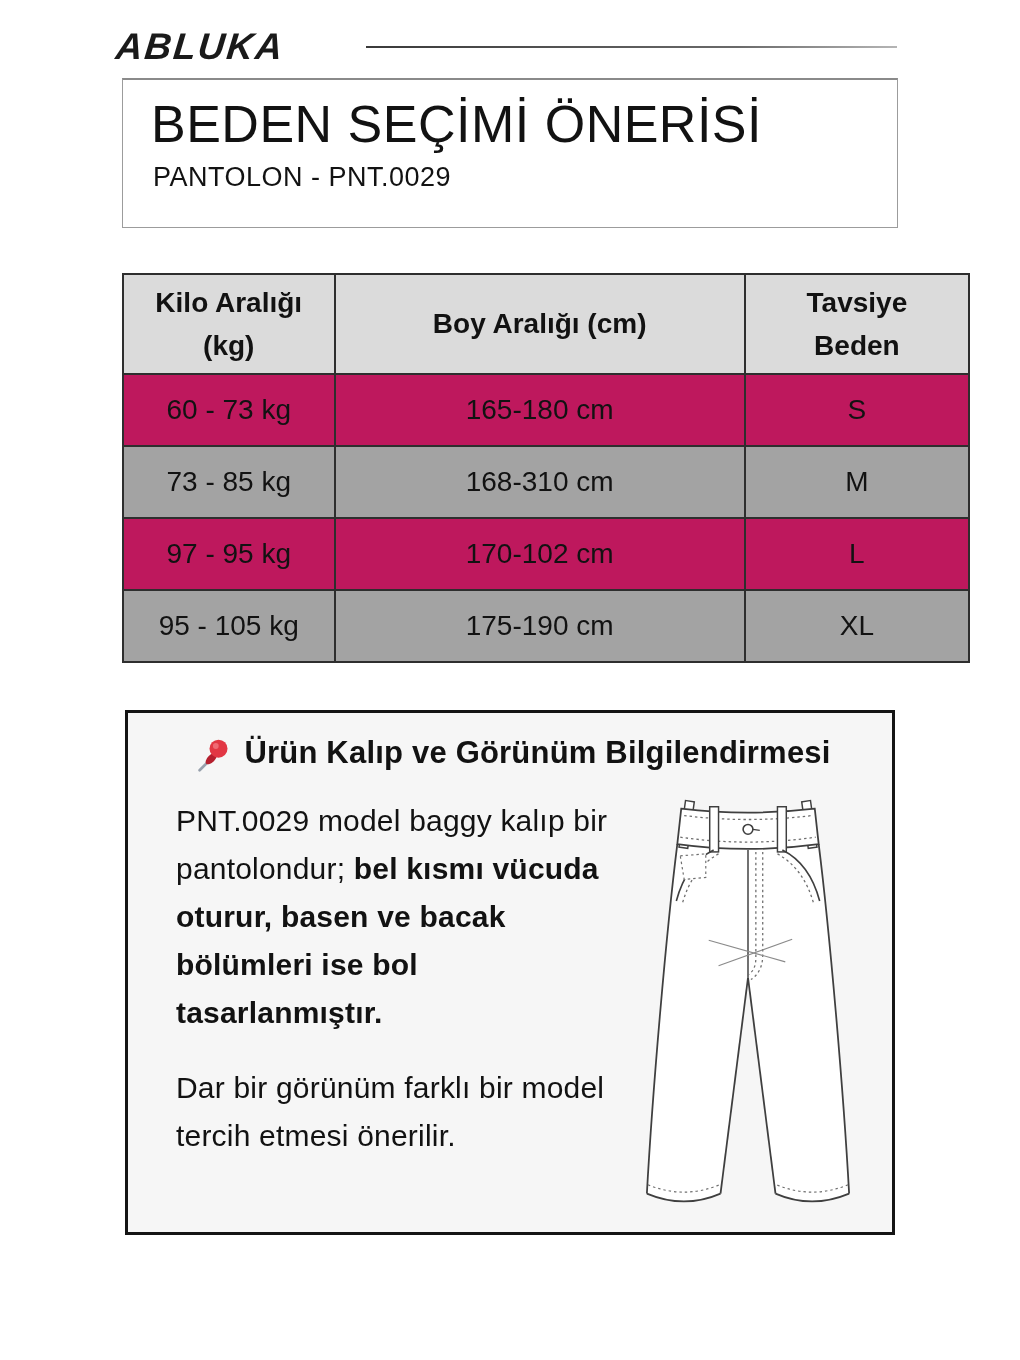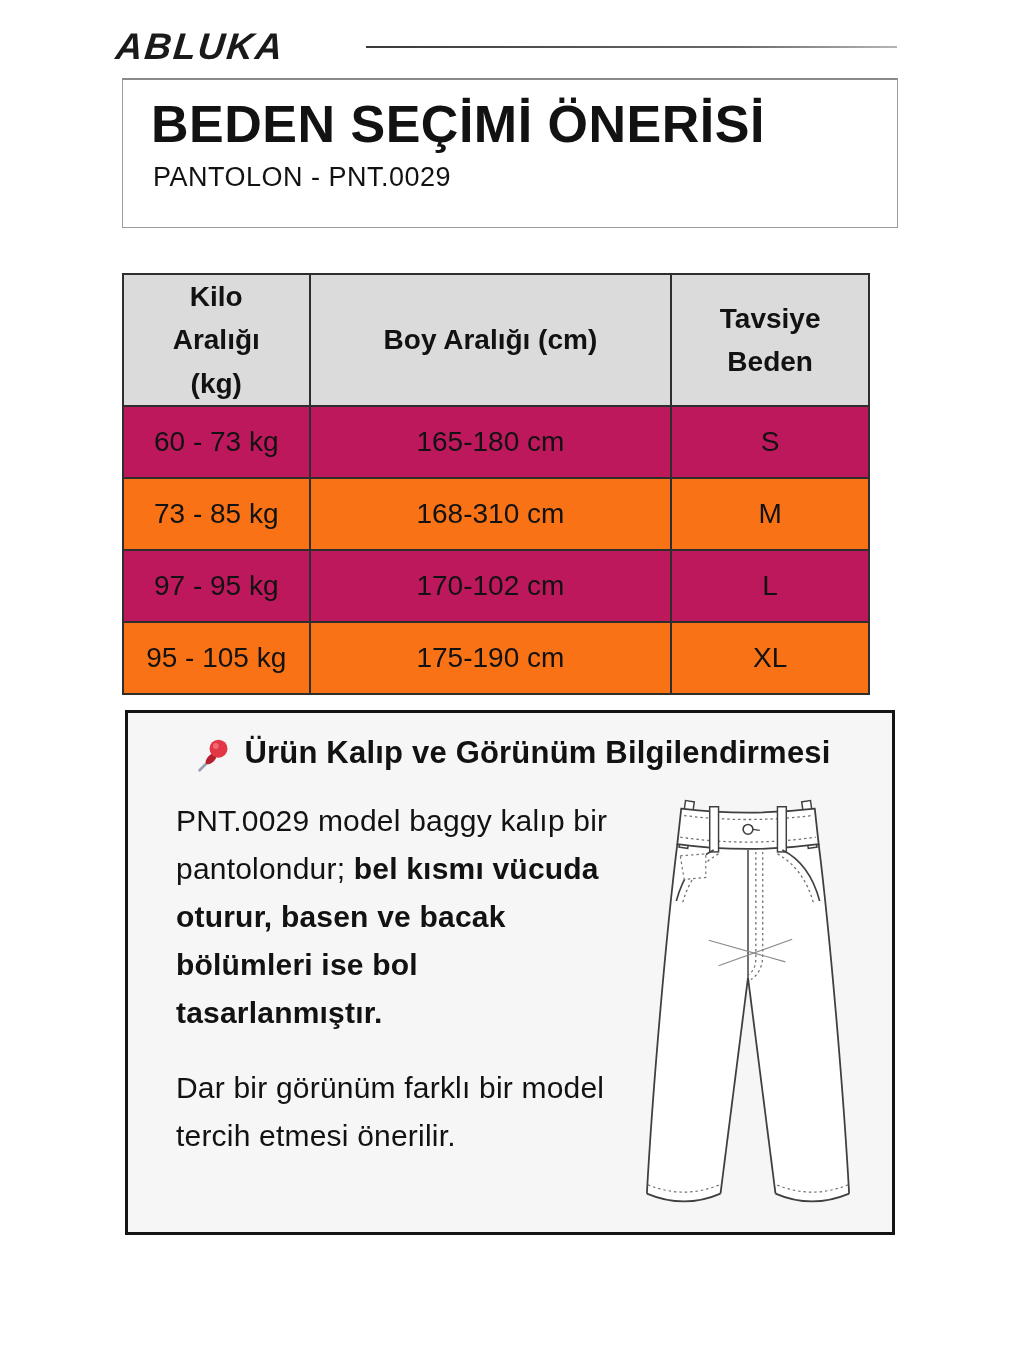--- a/index.html
+++ b/index.html
@@ -15,37 +15,37 @@
   .logo-rule{
     position:absolute;left:366px;top:46px;width:531px;height:2px;
     background:linear-gradient(to right,#3a3a3a 0%,#6a6a6a 70%,#b5b5b5 100%);
   }
   .header-box{
     position:absolute;left:122px;top:78px;width:776px;height:150px;
     box-sizing:border-box;border:1px solid #9c9c9c;border-top:2px solid #8a8a8a;
     background:#ffffff;
   }
   .header-title{
-    margin:14px 0 0 28px;font-size:52px;font-weight:bold;letter-spacing:0.5px;
+    margin:14px 0 0 28px;font-size:52px;font-weight:normal;letter-spacing:0.5px;
     white-space:nowrap;
   }
   .header-subtitle{margin:8px 0 0 30px;font-size:27px;letter-spacing:0.5px;}
   table.size-table{
-    position:absolute;left:122px;top:273px;width:748px;
+    position:absolute;left:122px;top:273px;width:848px;
     border-collapse:collapse;table-layout:fixed;
   }
   .size-table th,.size-table td{
     border:2px solid #2e2e2e;text-align:center;vertical-align:middle;
   }
   .size-table th{
     background:#dbdbdb;font-size:28px;font-weight:bold;height:98px;
     line-height:1.55;padding:0 20px;
   }
   .size-table td{font-size:28px;height:68px;background:#be185d;}
-  .size-table tr.alt td{background:#f97316;}
+  .size-table tr.alt td{background:#a3a3a3;}
   .col-weight{width:25%;}
   .col-height{width:48.5%;}
   .col-size{width:26.5%;}
   .info-box{
     position:absolute;left:125px;top:710px;width:770px;height:525px;
     box-sizing:border-box;border:3px solid #141414;background:#f6f6f6;
   }
   .info-title{
     display:flex;align-items:center;justify-content:center;gap:12px;
     margin-top:22px;font-size:31px;font-weight:bold;letter-spacing:0.2px;padding-left:7px;

